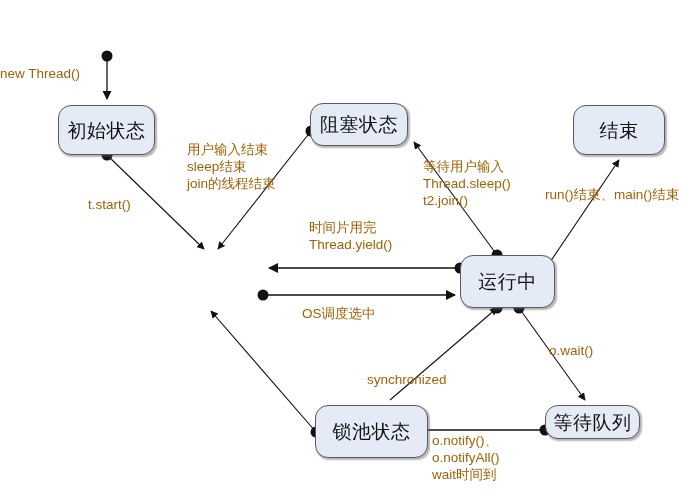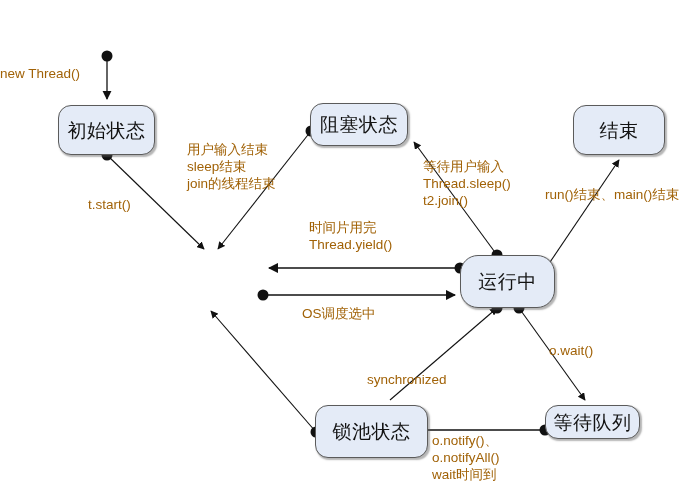--- a/index.html
+++ b/index.html
@@ -130,21 +130,21 @@
 
   <div class="node" style="left:310px;top:103px;width:98px;height:43px;">
     <span class="node-label">阻塞状态</span>
   </div>
 
   <div class="node" style="left:573px;top:105px;width:92px;height:50px;">
     <span class="node-label">结束</span>
   </div>
 
 
-  <div class="node" style="left:460px;top:255px;width:95px;height:53px;border-radius:18px;">
+  <div class="node" style="left:460px;top:255px;width:95px;height:53px;">
     <span class="node-label">运行中</span>
   </div>
 
   <div class="node" style="left:315px;top:405px;width:113px;height:53px;">
     <span class="node-label">锁池状态</span>
   </div>
 
   <div class="node" style="left:545px;top:405px;width:95px;height:34px;">
     <span class="node-label">等待队列</span>
   </div>

